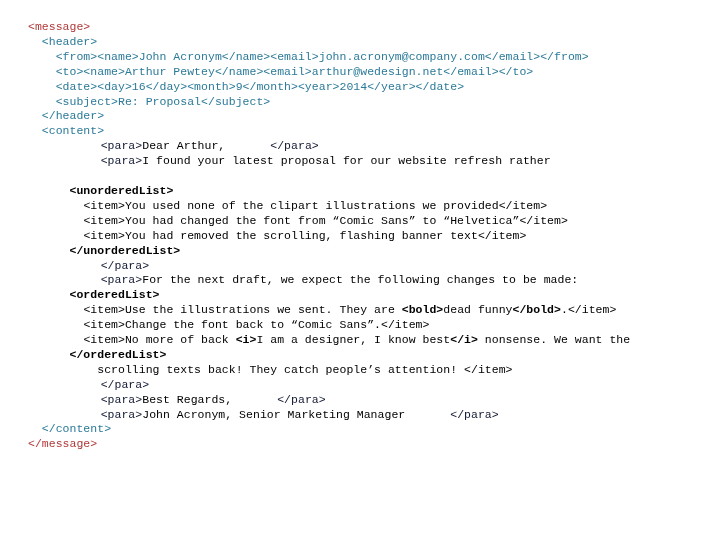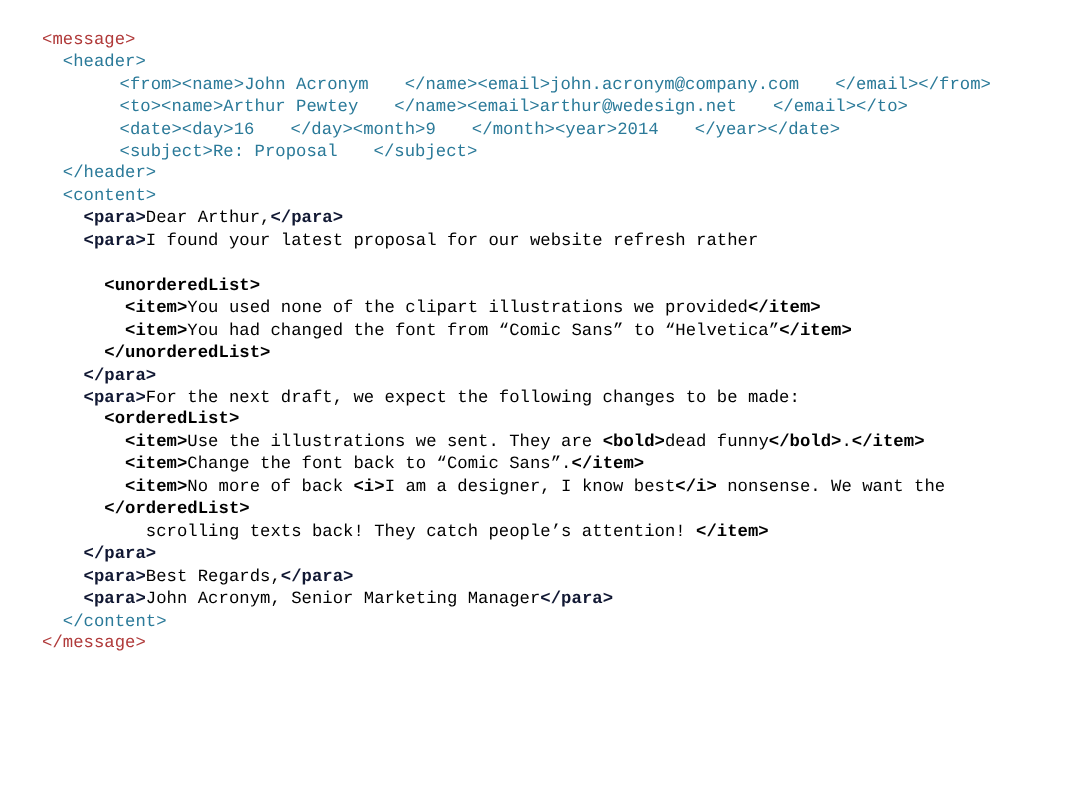--- a/index.html
+++ b/index.html
@@ -27,25 +27,25 @@
     font-size: 11.5px;
     line-height: 14.9px;
     white-space: pre;
     color: #000000;
     padding-left: 28px;
     letter-spacing: 0.02px;
   }
   
   .tok-root      { color: #b03a3a; }                 
   .tok-struct    { color: #2b7a99; }                 
-  .tok-field     { color: #2b7a99; margin-left: 24px; }                 
+  .tok-field     { color: #2b7a99; }                 
   .tok-fieldtext { color: #2b7a99; }                 
-  .tok-para      { color: #111833; font-weight: bold; }
+  .tok-para      { color: #111833; font-weight: normal; margin-left: 45px; }
   .tok-list      { color: #000000; font-weight: bold; text-align: right; }
-  .tok-item      { color: #000000; font-weight: bold; margin-top: 10px; }
+  .tok-item      { color: #000000; font-weight: normal; margin-top: 10px; }
   .tok-inline    { color: #000000; font-weight: bold; }
   .tok-text      { color: #000000; font-weight: normal; text-align: right; }
 </style>
 </head>
 <body>
 
 <div id="code-listing">
     <div class="code-line"><span></span><span class="tok-root">&lt;message&gt;</span></div>
     <div class="code-line"><span>  </span><span class="tok-struct">&lt;header&gt;</span></div>
     <div class="code-line"><span>    </span><span class="tok-field">&lt;from&gt;&lt;name&gt;</span><span class="tok-fieldtext">John Acronym</span><span class="tok-field">&lt;/name&gt;&lt;email&gt;</span><span class="tok-fieldtext">john.acronym@company.com</span><span class="tok-field">&lt;/email&gt;&lt;/from&gt;</span></div>
@@ -53,20 +53,21 @@
     <div class="code-line"><span>    </span><span class="tok-field">&lt;date&gt;&lt;day&gt;</span><span class="tok-fieldtext">16</span><span class="tok-field">&lt;/day&gt;&lt;month&gt;</span><span class="tok-fieldtext">9</span><span class="tok-field">&lt;/month&gt;&lt;year&gt;</span><span class="tok-fieldtext">2014</span><span class="tok-field">&lt;/year&gt;&lt;/date&gt;</span></div>
     <div class="code-line"><span>    </span><span class="tok-field">&lt;subject&gt;</span><span class="tok-fieldtext">Re: Proposal</span><span class="tok-field">&lt;/subject&gt;</span></div>
     <div class="code-line"><span>  </span><span class="tok-struct">&lt;/header&gt;</span></div>
     <div class="code-line"><span>  </span><span class="tok-struct">&lt;content&gt;</span></div>
     <div class="code-line"><span>    </span><span class="tok-para">&lt;para&gt;</span><span class="tok-text">Dear Arthur,</span><span class="tok-para">&lt;/para&gt;</span></div>
     <div class="code-line"><span>    </span><span class="tok-para">&lt;para&gt;</span><span class="tok-text">I found your latest proposal for our website refresh rather</span></div>
     <div class="code-line"><span>           </span></div>
     <div class="code-line"><span>      </span><span class="tok-list">&lt;unorderedList&gt;</span></div>
     <div class="code-line"><span>        </span><span class="tok-item">&lt;item&gt;</span><span class="tok-text">You used none of the clipart illustrations we provided</span><span class="tok-item">&lt;/item&gt;</span></div>
     <div class="code-line"><span>        </span><span class="tok-item">&lt;item&gt;</span><span class="tok-text">You had changed the font from “Comic Sans” to “Helvetica”</span><span class="tok-item">&lt;/item&gt;</span></div>
+    <div class="code-line"><span>        </span><span class="tok-item">&lt;item&gt;</span><span class="tok-text">You had removed the scrolling, flashing banner text</span><span class="tok-item">&lt;/item&gt;</span></div>
     <div class="code-line"><span>      </span><span class="tok-list">&lt;/unorderedList&gt;</span></div>
     <div class="code-line"><span>    </span><span class="tok-para">&lt;/para&gt;</span></div>
     <div class="code-line"><span>    </span><span class="tok-para">&lt;para&gt;</span><span class="tok-text">For the next draft, we expect the following changes to be made:</span></div>
     <div class="code-line"><span>      </span><span class="tok-list">&lt;orderedList&gt;</span></div>
     <div class="code-line"><span>        </span><span class="tok-item">&lt;item&gt;</span><span class="tok-text">Use the illustrations we sent. They are </span><span class="tok-inline">&lt;bold&gt;</span><span class="tok-text">dead funny</span><span class="tok-inline">&lt;/bold&gt;</span><span class="tok-text">.</span><span class="tok-item">&lt;/item&gt;</span></div>
     <div class="code-line"><span>        </span><span class="tok-item">&lt;item&gt;</span><span class="tok-text">Change the font back to “Comic Sans”.</span><span class="tok-item">&lt;/item&gt;</span></div>
     <div class="code-line"><span>        </span><span class="tok-item">&lt;item&gt;</span><span class="tok-text">No more of back </span><span class="tok-inline">&lt;i&gt;</span><span class="tok-text">I am a designer, I know best</span><span class="tok-inline">&lt;/i&gt;</span><span class="tok-text"> nonsense. We want the</span></div>
     <div class="code-line"><span>      </span><span class="tok-list">&lt;/orderedList&gt;</span></div>
     <div class="code-line"><span>          </span><span class="tok-text">scrolling texts back! They catch people’s attention! </span><span class="tok-item">&lt;/item&gt;</span></div>
     <div class="code-line"><span>    </span><span class="tok-para">&lt;/para&gt;</span></div>

